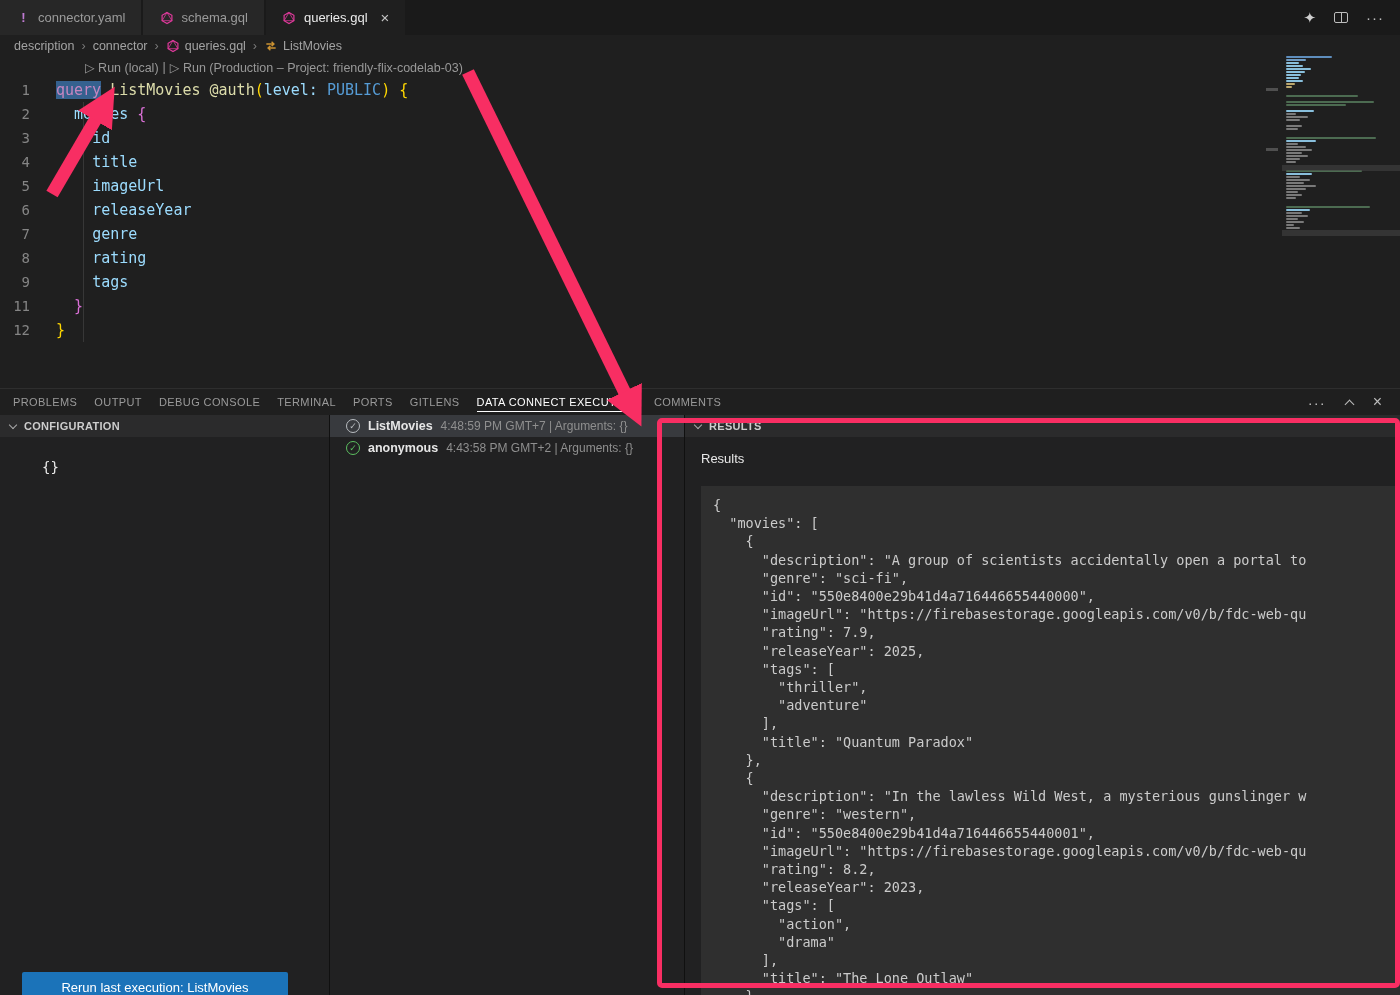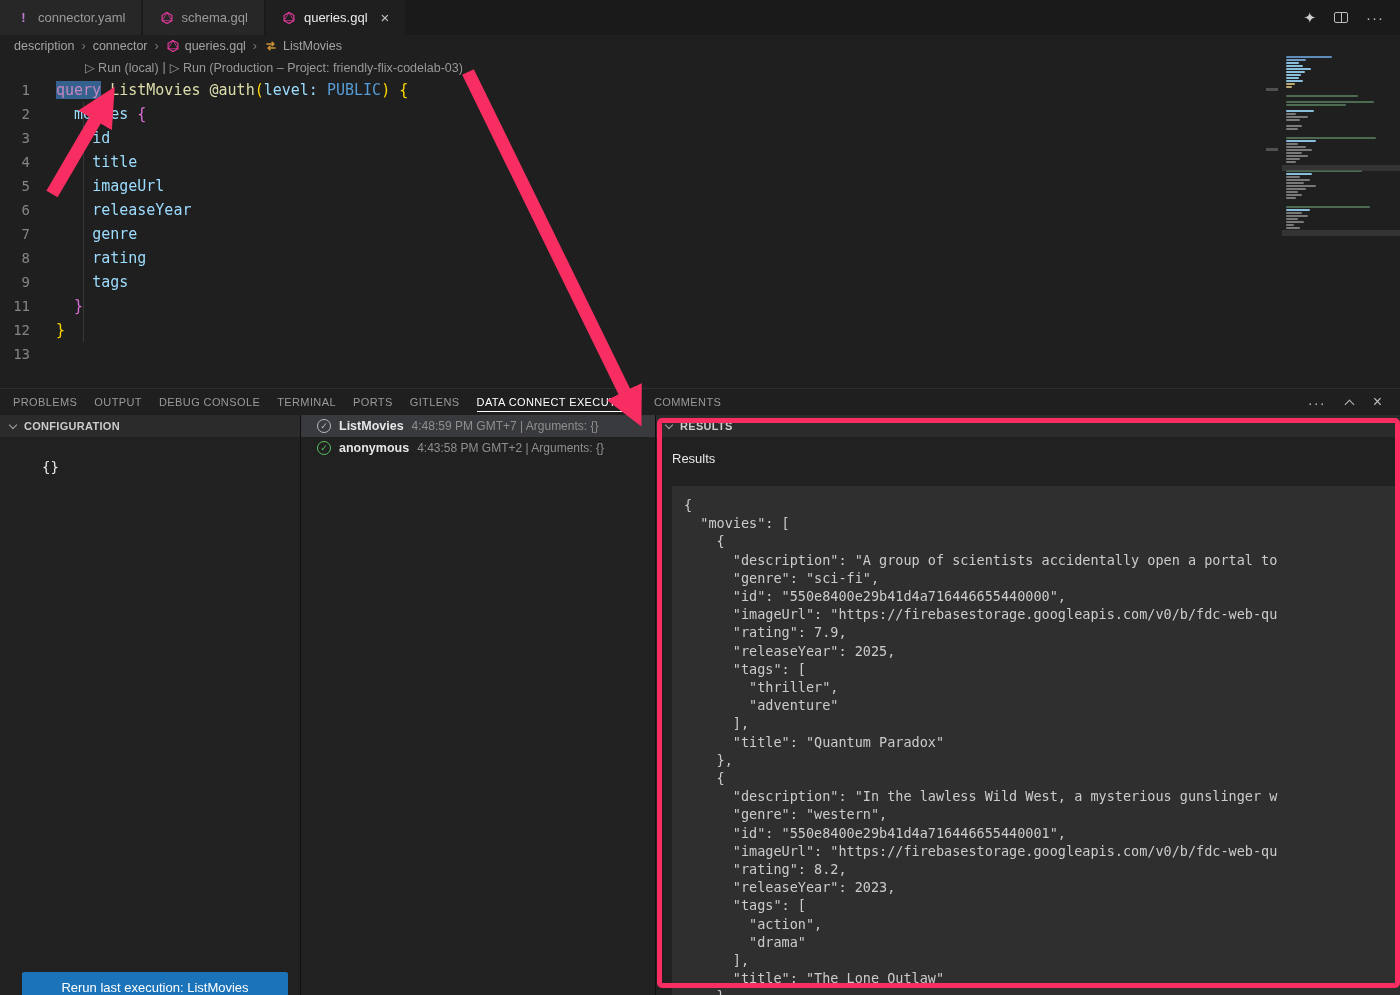--- a/index.html
+++ b/index.html
@@ -58,21 +58,21 @@
   .panel-tabs { height:26px; display:flex; align-items:center; gap:17px; padding-left:13px;
     font-size:11px; letter-spacing:.4px; color:#9a9a9a; }
   .ptab { cursor:pointer; padding:4px 0 3px; border-bottom:1px solid transparent; white-space:nowrap; }
   .ptab.active { color:#fff; border-bottom-color:#fff; }
   .panel-actions { margin-left:auto; display:flex; align-items:center; gap:20px; padding-right:18px; color:#bdbdbd; }
   .chev-up { width:7px; height:7px; border-left:1.6px solid #bdbdbd; border-top:1.6px solid #bdbdbd;
     transform:rotate(45deg); margin-top:4px; }
   .px-close { font-size:16px; line-height:1; }
   .panel-body { position:absolute; left:0; top:26px; right:0; bottom:0; display:flex; }
   .pcol { position:relative; overflow:hidden; background:#212122; }
-  .pcol-config { width:301px; border-right:1px solid #101010; }
+  .pcol-config { width:330px; border-right:1px solid #101010; }
   .pcol-history { width:355px; border-right:1px solid #101010; }
   .pcol-results { flex:1; }
   .sec-head { height:22px; background:#2b2b2c; display:flex; align-items:center; gap:8px;
     padding-left:10px; font-size:11px; font-weight:bold; color:#cdcdcd; letter-spacing:.3px; }
   .chev-down { width:6px; height:6px; border-left:1.4px solid #aaa; border-bottom:1.4px solid #aaa;
     transform:rotate(-45deg); margin-top:-3px; flex:0 0 auto; }
   
   .var-tabs { display:flex; gap:34px; padding:12px 0 0 28px; font-size:12.5px; color:#8f8f8f; }
   .vtab { padding-bottom:8px; border-bottom:1.5px solid transparent; cursor:pointer; }
   .vtab.active { color:#f0f0f0; border-bottom-color:#e8e8e8; }
@@ -181,21 +181,20 @@
       <div class="eline"><span class="lnum">2</span><span class="lcode"><span class="tok-pl">  </span><span class="tok-prop">movies</span><span class="tok-pl"> </span><span class="tok-b2">{</span></span></div>
       <div class="eline"><span class="lnum">3</span><span class="lcode"><span class="tok-pl">    </span><span class="tok-prop">id</span></span></div>
       <div class="eline"><span class="lnum">4</span><span class="lcode"><span class="tok-pl">    </span><span class="tok-prop">title</span></span></div>
       <div class="eline"><span class="lnum">5</span><span class="lcode"><span class="tok-pl">    </span><span class="tok-prop">imageUrl</span></span></div>
       <div class="eline"><span class="lnum">6</span><span class="lcode"><span class="tok-pl">    </span><span class="tok-prop">releaseYear</span></span></div>
       <div class="eline"><span class="lnum">7</span><span class="lcode"><span class="tok-pl">    </span><span class="tok-prop">genre</span></span></div>
       <div class="eline"><span class="lnum">8</span><span class="lcode"><span class="tok-pl">    </span><span class="tok-prop">rating</span></span></div>
       <div class="eline"><span class="lnum">9</span><span class="lcode"><span class="tok-pl">    </span><span class="tok-prop">tags</span></span></div>
       <div class="eline"><span class="lnum">11</span><span class="lcode"><span class="tok-pl">  </span><span class="tok-b2">}</span></span></div>
       <div class="eline"><span class="lnum">12</span><span class="lcode"><span class="tok-b1">}</span></span></div>
-      <div class="eline"><span class="lnum">13</span><span class="lcode"></span></div>
     </div>
 
   <div class="minimap" id="minimap">
       <div class="mmrow" style="background: rgb(106, 161, 216); width: 46px;"></div>
       <div class="mmrow" style="background: rgb(127, 179, 224); width: 20px;"></div>
       <div class="mmrow" style="background: rgb(156, 220, 254); width: 13px;"></div>
       <div class="mmrow" style="background: rgb(156, 220, 254); width: 17px;"></div>
       <div class="mmrow" style="background: rgb(156, 220, 254); width: 25px;"></div>
       <div class="mmrow" style="background: rgb(156, 220, 254); width: 19px;"></div>
       <div class="mmrow" style="background: rgb(156, 220, 254); width: 15px;"></div>

